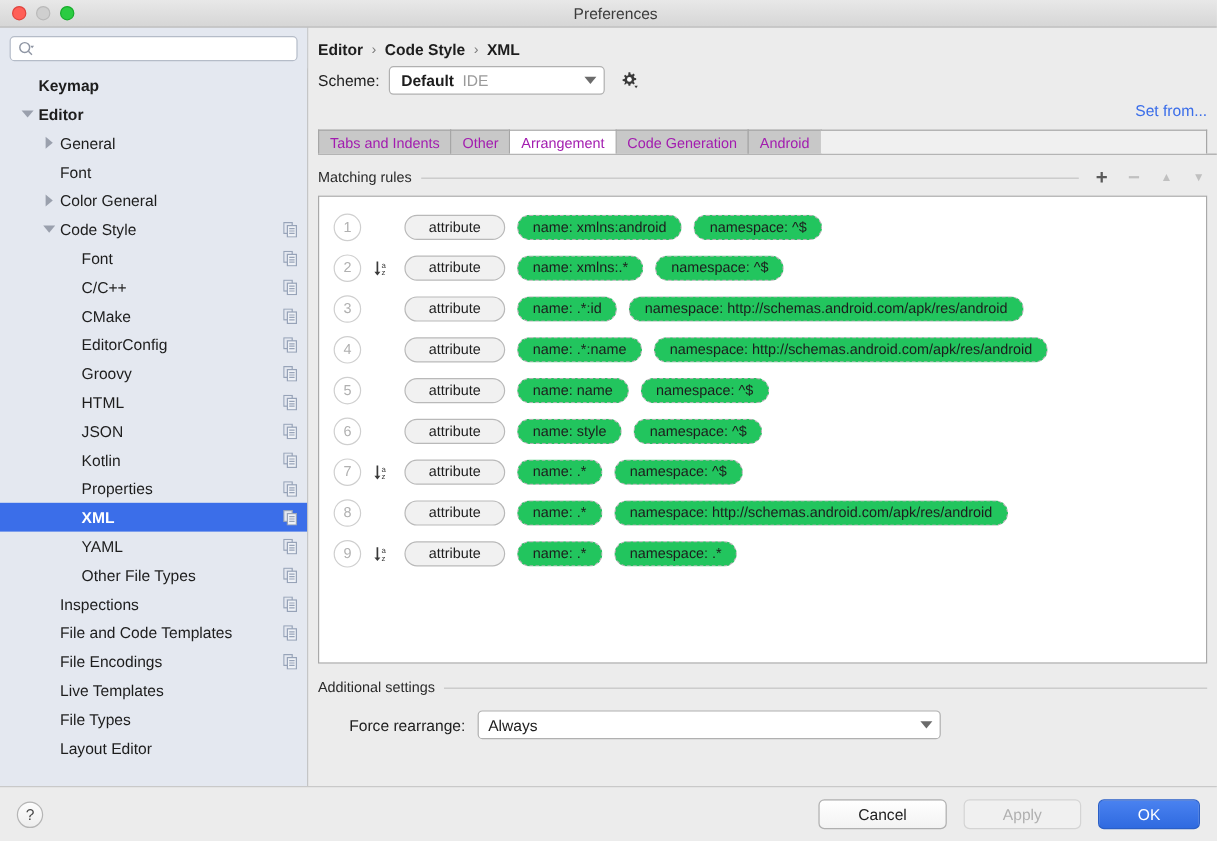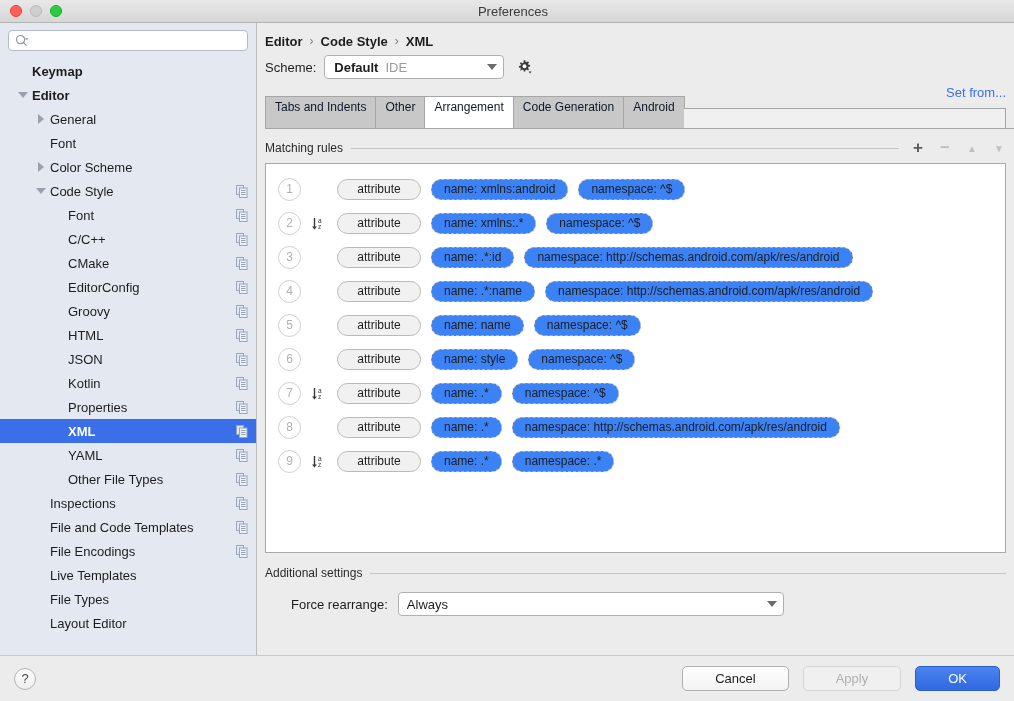--- a/index.html
+++ b/index.html
@@ -211,30 +211,30 @@
   
   .tabs {
     margin: 7px 0 0 8px;
     display: flex;
     align-items: flex-end;
     height: 21px;
     border-bottom: 1px solid #a6a6a6;
     padding-right: 8px;
   }
   .tab {
-    height: 32px;
+    height: 20px;
     line-height: 20px;
     padding: 0 9px;
     font-size: 12px;
     background: #c8c8c8;
     border: 1px solid #a6a6a6;
     border-bottom: none;
     margin-right: -1px;
     box-sizing: border-box;
-    color: #0f172a;
+    color: #a21caf;
     white-space: nowrap;
   }
   .tab.active {
     background: #ffffff;
     position: relative;
     z-index: 2;
   }
   .tab-filler {
     flex: 1;
     height: 20px;
@@ -307,21 +307,21 @@
     color: #1d1d1d;
   }
   .pill.solid {
     background: #f1f1f1;
     border: 1px solid #b9b9b9;
     margin-left: 8px;
     min-width: 84px;
     text-align: center;
   }
   .pill.dashed {
-    background: #3b82f6;
+    background: #22c55e;
     border: 1px dashed #b0b0b0;
     margin-left: 10px;
   }
 
   
   .addl { margin: 12px 8px 0 8px; }
   .force-row {
     display: flex;
     align-items: center;
     margin-top: 11px;
@@ -423,21 +423,21 @@
             <span class="tree-label">General</span>
           </div>
           <div class="tree-row" style="padding-left: 32px;">
             <span class="twisty"></span>
             <span class="tree-label">Font</span>
           </div>
           <div class="tree-row" style="padding-left: 32px;">
             <span class="twisty">
               <span class="tri closed"></span>
             </span>
-            <span class="tree-label">Color Scheme</span>
+            <span class="tree-label">Color General</span>
           </div>
           <div class="tree-row" style="padding-left: 32px;">
             <span class="twisty">
               <span class="tri"></span>
             </span>
             <span class="tree-label">Code Style</span>
             <span class="copy-icon">
               <svg width="12" height="13" viewBox="0 0 12 13">
                 <rect x="0.5" y="0.5" width="7" height="9" fill="#e4e8f0" stroke="#97a3b8"></rect>
                 <rect x="3.5" y="3" width="7.5" height="9.5" fill="#eef1f6" stroke="#97a3b8"></rect>

